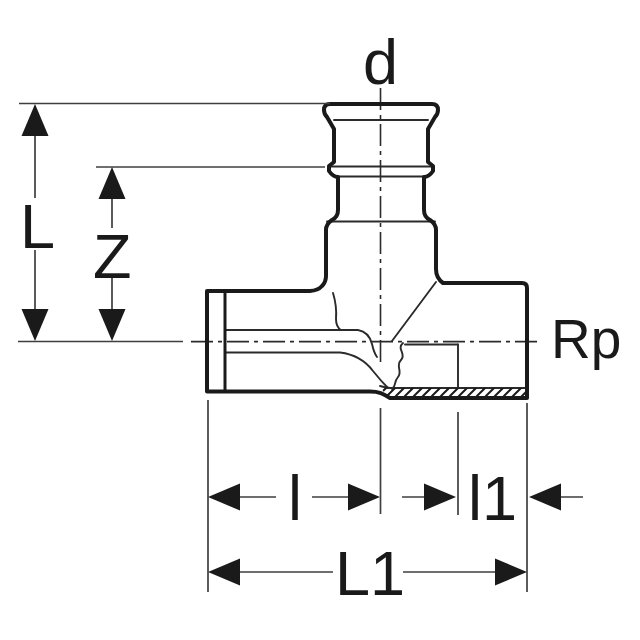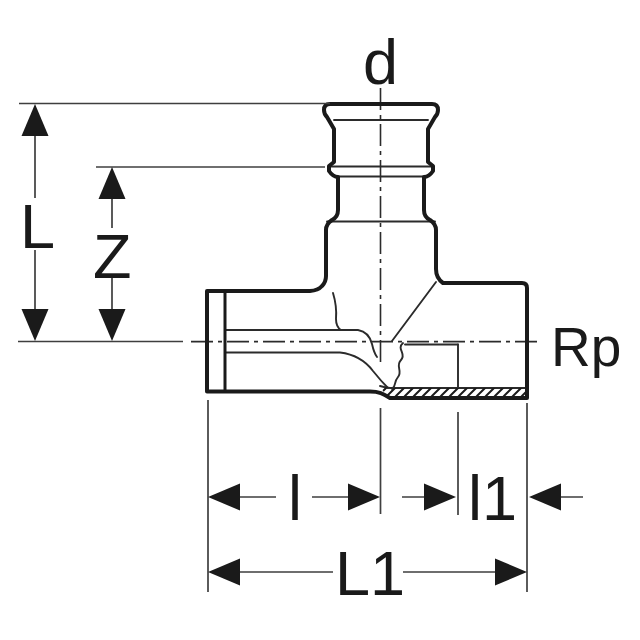--- a/index.html
+++ b/index.html
@@ -93,20 +93,20 @@
       <path d="M 527,572 L 495,558.5 L 495,585.5 Z"></path>
     </g>
   </svg>
 
   <div class="dim-label" style="left:363px;top:31px;">d</div>
 
   <div class="dim-label" style="left:20px;top:195px;">L</div>
 
   <div class="dim-label" style="left:93px;top:225px;">Z</div>
 
-  <div class="dim-label small" style="left:551px;top:312px;margin-top:8px;">Rp</div>
+  <div class="dim-label small" style="left:551px;top:312px;">Rp</div>
 
   <div class="dim-label" style="left:288px;top:467px;">l</div>
 
   <div class="dim-label" style="left:468px;top:467px;">l1</div>
 
   <div class="dim-label" style="left:335px;top:542px;">L1</div>
 </div>
 
 </body></html>

